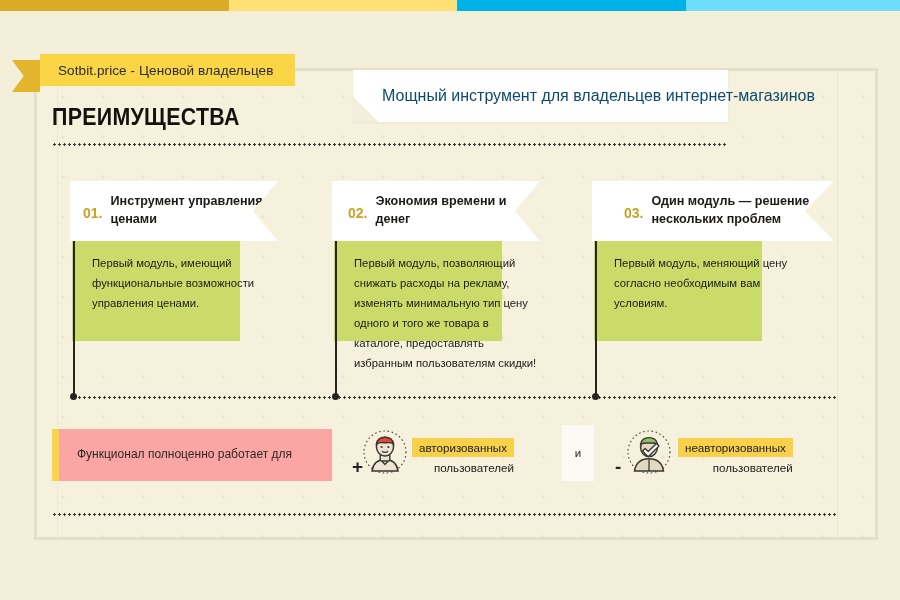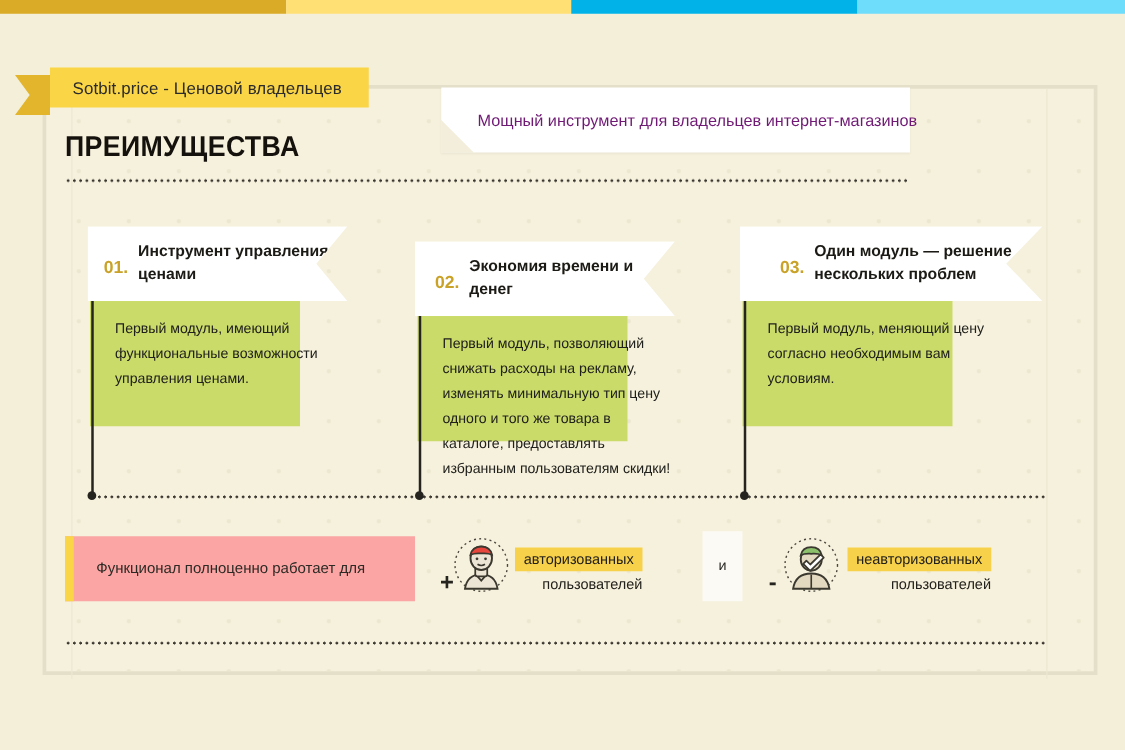--- a/index.html
+++ b/index.html
@@ -81,22 +81,22 @@
     width: 375px; height: 52px;
     background: #ffffff;
     z-index: 5;
     box-shadow: 0 1px 2px rgba(0,0,0,.05);
   }
   #callout-text {
     position: absolute;
     left: 29px; top: 0;
     right: 12px; height: 52px;
     display: flex; align-items: center;
-    font-size: 13px;
-    color: #701a75;
+    font-size: 16px;
+    color: #0c4a6e;
     white-space: nowrap;
   }
   #callout-fold {
     position: absolute;
     left: 0; bottom: 0;
     width: 26px; height: 26px;
     background: linear-gradient(225deg, #ffffff 50%, #f0ecd9 50%);
   }
   #callout-fold-top {
     position: absolute;
@@ -291,21 +291,21 @@
   <div class="card-body" style="width:168px; height:112px;"></div>
   <div class="card-head" style="width:208px;padding-left:13px;">
     <span class="card-num">01.</span>
     <span class="card-title">Инструмент управления ценами</span>
   </div>
   <div class="card-text">Первый модуль, имеющий функциональные возможности управления ценами.</div>
 </div>
 <div class="stem" style="left:73px;"></div>
 <div class="stem-dot" style="left:70px;"></div>
 
-<div class="card" style="left:332px; width:208px;margin-top:12px;">
+<div class="card" style="left:332px; width:208px;">
   <div class="card-body" style="width:168px; height:112px;"></div>
   <div class="card-head" style="width:208px;">
     <span class="card-num">02.</span>
     <span class="card-title">Экономия времени и денег</span>
   </div>
   <div class="card-text" style="width:183px;">Первый модуль, позволяющий снижать расходы на рекламу, изменять минимальную тип цену одного и того же товара в каталоге, предоставлять избранным пользователям скидки!</div>
 </div>
 <div class="stem" style="left:335px;"></div>
 <div class="stem-dot" style="left:332px;"></div>
 

